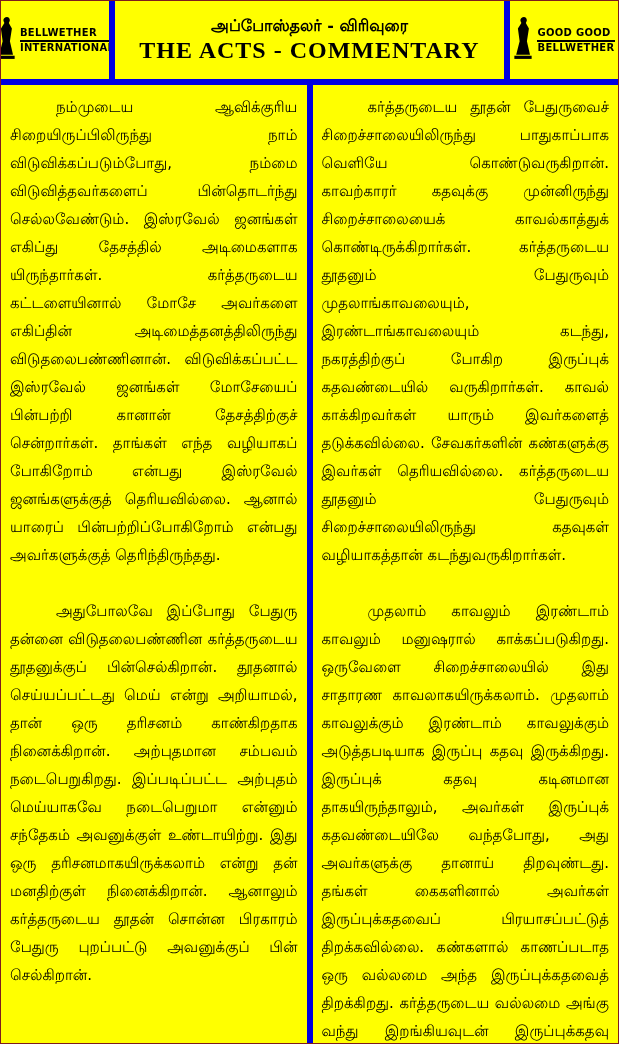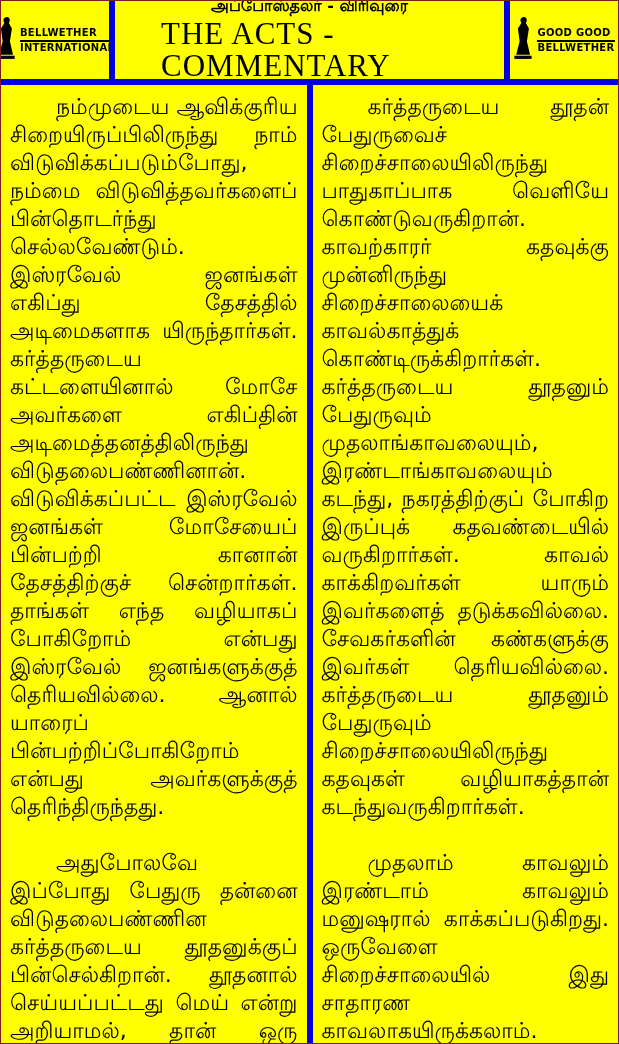--- a/index.html
+++ b/index.html
@@ -16,36 +16,36 @@
     width:104px; flex:0 0 auto; display:flex;
     align-items:center; justify-content:center; gap:4px; padding:2px;
   }
   .v-rule { width:6px; background:#0000E0; flex:0 0 auto; }
   .title-cell {
     flex:1; display:flex; flex-direction:column;
     align-items:center; justify-content:center; gap:3px; padding:2px 6px;
   }
   .title-tamil { font-size:16px; font-weight:bold; line-height:1.1;text-align:center; }
   .title-english {
-    font-family:"Liberation Serif", serif; font-size:31px;
-    font-weight:normal; letter-spacing:1px; line-height:1.05;margin-left:40px;
+    font-family:"Liberation Serif", serif; font-size:24px;
+    font-weight:bold; letter-spacing:1px; line-height:1.05;
   }
   .h-rule { height:6px; background:#0000E0; flex:0 0 auto; }
   .logo-text { display:flex; flex-direction:column; line-height:1.15; }
   .logo-line1 {
     font-size:10px; font-weight:bold; letter-spacing:0.3px;
     border-bottom:2px solid #000; padding-bottom:1px; white-space:nowrap;
   }
   .logo-line2 { font-size:10px; font-weight:bold; letter-spacing:0.3px; white-space:nowrap; }
   .logo-icon { flex:0 0 auto; }
   
   .body-row { flex:1; display:flex; min-height:0; }
   .col {
     flex:1; padding:8px 9px 8px 9px; overflow:hidden;
-    text-align:justify; font-size:22px; line-height:28px;
+    text-align:justify; font-size:15px; line-height:28px;
   }
   .col p { margin:0 0 28px 0; text-indent:46px; }
   .col p:last-child { margin-bottom:0; }
 </style>
 </head>
 <body>
 
 <div class="page">
 
   <div class="header-row">

